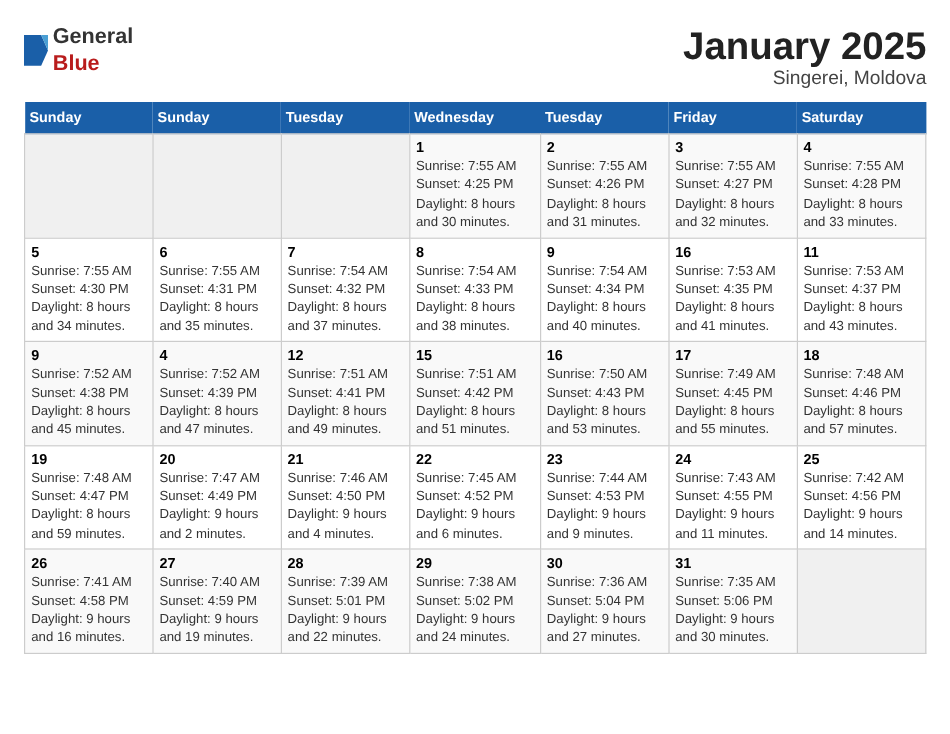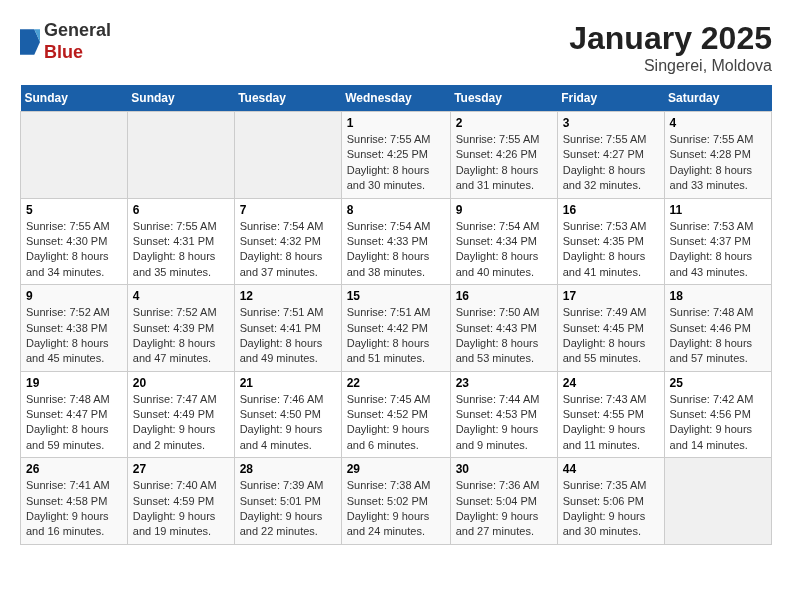--- a/index.html
+++ b/index.html
@@ -250,19 +250,19 @@
         </td>
         <td>
           <span class="day-num">29</span>
           <div class="day-info">Sunrise: 7:38 AM<br>Sunset: 5:02 PM<br>Daylight: 9 hours<br>and 24 minutes.</div>
         </td>
         <td>
           <span class="day-num">30</span>
           <div class="day-info">Sunrise: 7:36 AM<br>Sunset: 5:04 PM<br>Daylight: 9 hours<br>and 27 minutes.</div>
         </td>
         <td>
-          <span class="day-num">44</span>
+          <span class="day-num">31</span>
           <div class="day-info">Sunrise: 7:35 AM<br>Sunset: 5:06 PM<br>Daylight: 9 hours<br>and 30 minutes.</div>
         </td>
         <td class="empty-cell"></td>
       </tr>
     </tbody>
 </table>
 
 </body></html>

